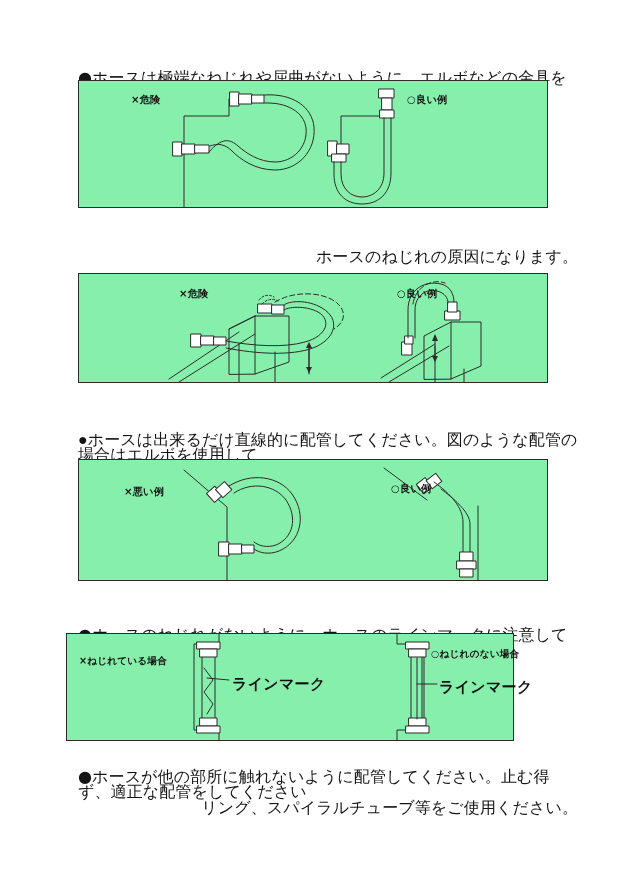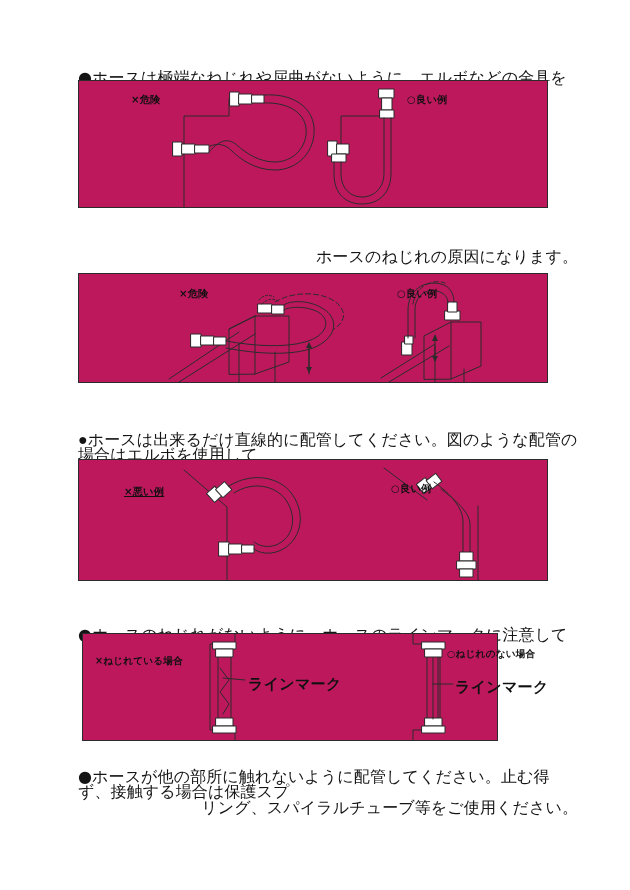--- a/index.html
+++ b/index.html
@@ -35,21 +35,21 @@
   .note .l2 {
     display: block;
     padding-left: 9px;
     text-align: right;
   }
 
   
   .figbox {
     position: absolute;
     border: 1.1px solid #2b2b2b;
-    background: #be185d;
+    background: #86efac;
     box-sizing: border-box;
     text-align: center;
   }
   .figbox svg { display: block; }
 
   
   .caption {
     position: absolute;
     font-size: 10.2px;
     font-weight: 700;
@@ -205,29 +205,29 @@
         <rect x="349" y="16" width="12" height="10" fill="#fff" transform="rotate(-38 355 21)"></rect>
 
         <path d="M355,22 C372,34 384,48 384,62 L384,92"></path>
         <path d="M362,29 C374,38 391,52 391,64 L391,92"></path>
 
         <rect x="381" y="92" width="13" height="9" fill="#fff"></rect>
         <rect x="378" y="101" width="19" height="8" fill="#fff"></rect>
         <rect x="381" y="109" width="13" height="8" fill="#fff"></rect>
       </g>
     </svg>
-    <div class="caption" style="left:45px; top:25px;text-decoration:underline;">×悪い例</div>
+    <div class="caption" style="left:45px; top:25px;">×悪い例</div>
     <div class="caption" style="left:312px; top:22px;">○良い例</div>
   </div>
 
   <div class="note" style="left:78px; top:611px; width:500px;">
     <span>●ホースのねじれがないように、ホースのラインマークに注意してください。</span>
   </div>
 
-  <div class="figbox" style="left:82px; top:633px; width:416px; height:108px;">
+  <div class="figbox" style="left:66px; top:633px; width:448px; height:108px;">
     <svg width="468" height="106" viewBox="0 0 468 106">
       <g fill="none" stroke="#2b2b2b" stroke-width="1" stroke-linecap="round" stroke-linejoin="round">
 
         <path d="M152,0 L152,10 L127,10 L127,96 L152,96 L152,106"></path>
 
         <path d="M135,22 L135,86"></path>
         <path d="M148,22 L148,86"></path>
 
         <rect x="130" y="8" width="23" height="7" fill="#fff"></rect>
         <rect x="133" y="15" width="17" height="8" fill="#fff"></rect>
@@ -255,17 +255,17 @@
         <path d="M350,50 L370,50"></path>
       </g>
     </svg>
     <div class="caption small" style="left:12px; top:21px;">×ねじれている場合</div>
     <div class="linelabel" style="left:165px; top:41px;">ラインマーク</div>
     <div class="caption small" style="left:364px; top:14px;">○ねじれのない場合</div>
     <div class="linelabel" style="left:372px; top:44px;">ラインマーク</div>
   </div>
 
   <div class="note" style="left:78px; top:753px; width:500px;">
-    <span>●ホースが他の部所に触れないように配管してください。止む得ず、接触する場合は保護スプ</span>
+    <span>●ホースが他の部所に触れないように配管してください。止む得ず、適正な配管をしてください</span>
     <span class="l2">リング、スパイラルチューブ等をご使用ください。</span>
   </div>
 
 </div>
 
 </body></html>

